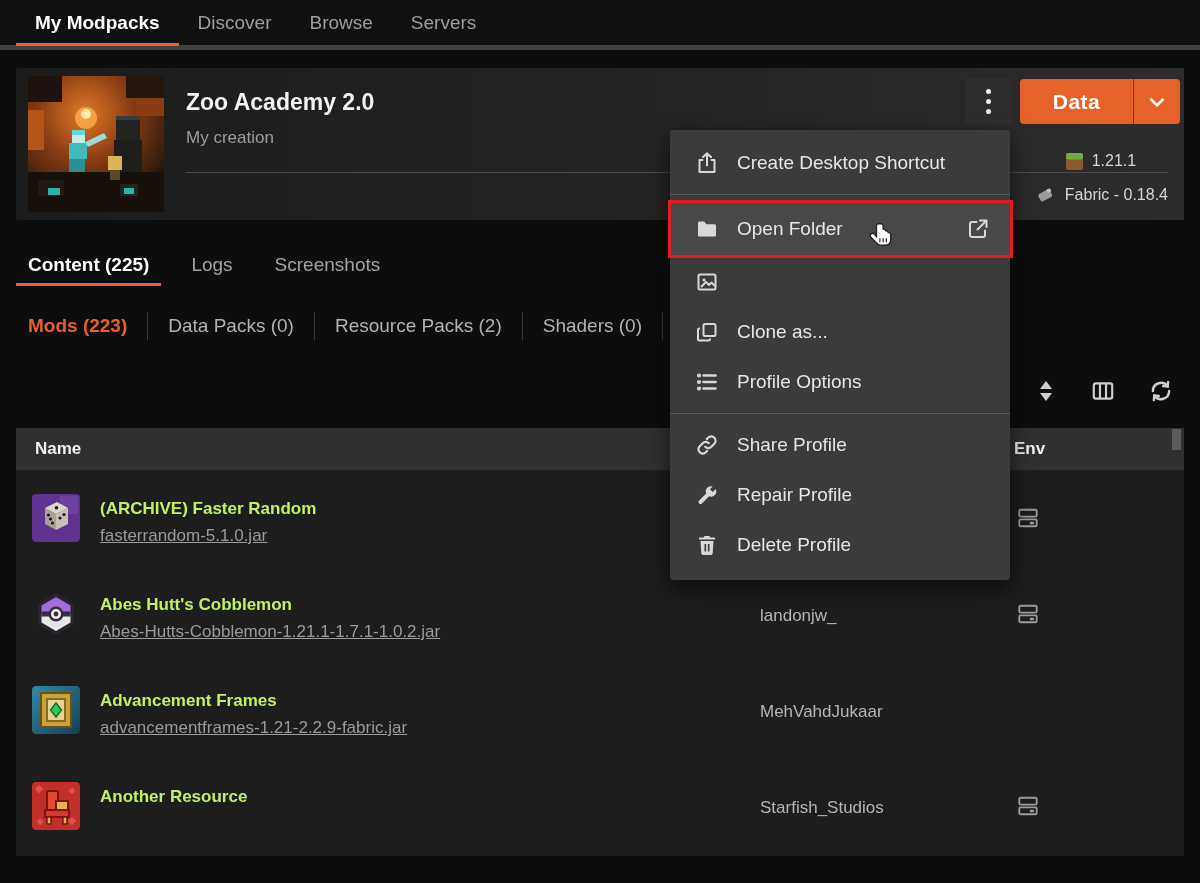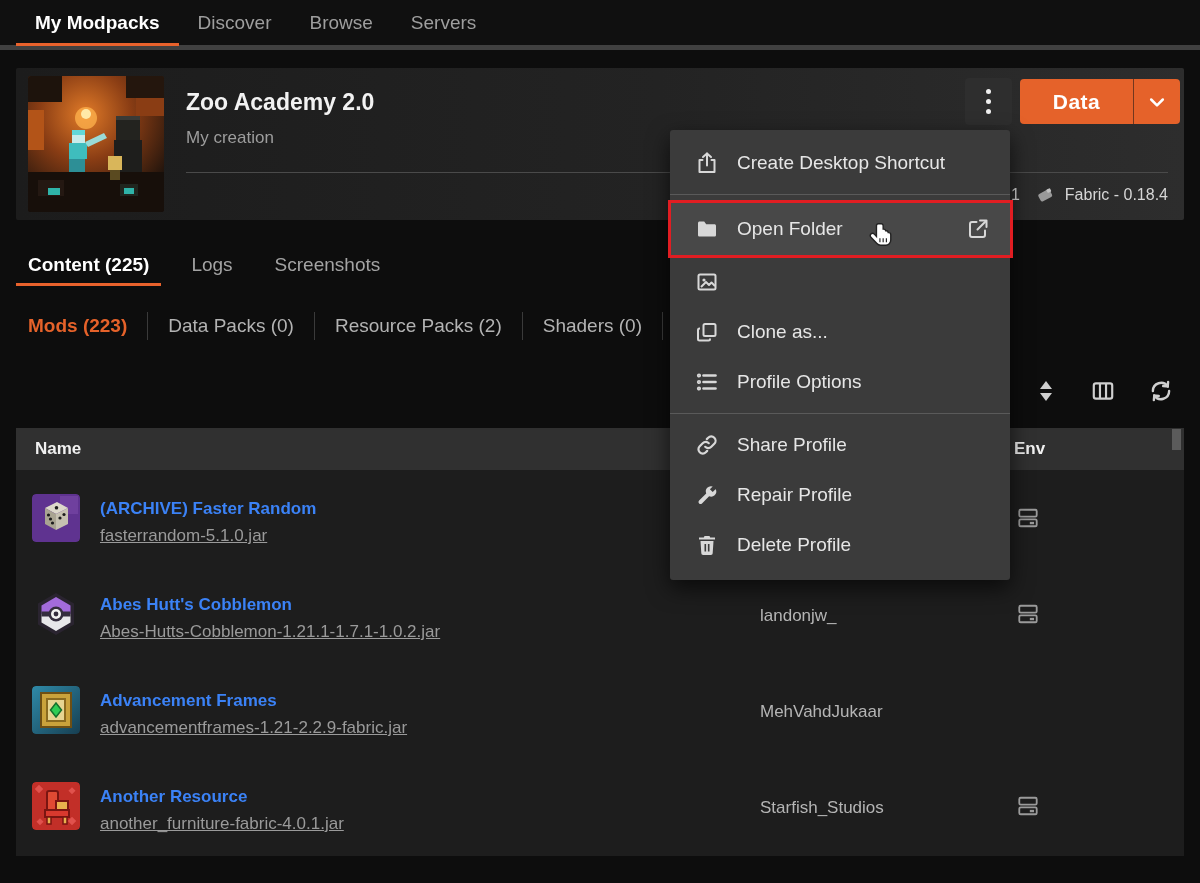--- a/index.html
+++ b/index.html
@@ -37,21 +37,21 @@
   }
   .pack-image {
     position:absolute; left:12px; top:8px; width:136px; height:136px;
     border-radius:3px; overflow:hidden; background:#1a120c;
   }
   .pack-title { position:absolute; left:170px; top:21px; font-size:23px; font-weight:bold; color:#f2f2f2; }
   .pack-subtitle { position:absolute; left:170px; top:60px; font-size:17px; color:#9d9d9d; }
   .pack-divider { position:absolute; left:170px; right:16px; top:104px; height:1px; background:#4a4a4a; }
   .pack-meta {
     position:absolute; right:16px; bottom:14px; display:flex; align-items:center; gap:14px;
-    font-size:16px; color:#d6d6d6;
+    font-size:16px; color:#d6d6d6;flex-direction:column;
   }
   .meta-item { display:flex; align-items:center; gap:9px; }
   .kebab-button {
     position:absolute; left:949px; top:10px; width:47px; height:47px;
     background:#2e2e2e; border-radius:4px; display:flex; align-items:center; justify-content:center;
     cursor:pointer;
   }
   .kebab-dots { display:flex; flex-direction:column; gap:5px; }
   .kebab-dots span { width:5px; height:5px; border-radius:50%; background:#f0f0f0; }
   .play-split {
@@ -88,21 +88,21 @@
   .table-header {
     position:relative; height:42px; background:#303030;
     display:flex; align-items:center; font-size:17px; font-weight:bold; color:#f0f0f0;
   }
   .col-name { padding-left:19px; }
   .col-env { position:absolute; left:998px; }
   .scroll-thumb { position:absolute; right:3px; top:1px; width:9px; height:21px; background:#5b5b5b; }
   .table-body { background:#1d1d1d; height:386px; }
   .mod-row { position:relative; height:96px; cursor:pointer; }
   .mod-icon { position:absolute; left:16px; top:24px; width:48px; height:48px; border-radius:4px; overflow:hidden; }
-  .mod-name { position:absolute; left:84px; top:29px; font-size:17px; font-weight:bold; color:#3b82f6; }
+  .mod-name { position:absolute; left:84px; top:29px; font-size:17px; font-weight:bold; color:#bef264; }
   .mod-file { position:absolute; left:84px; top:56px; font-size:17px; color:#9a9a9a;text-decoration:underline; }
   .mod-author { position:absolute; left:744px; top:40px; font-size:17px; color:#b5b5b5; }
   .env-icon { position:absolute; left:1001px; top:37px; color:#9a9a9a; }
 
   
   .context-menu {
     position:absolute; left:670px; top:130px; width:340px;
     background:#3b3b3b; border-radius:3px; box-shadow:0 8px 22px rgba(0,0,0,.65);
     padding:8px 0 10px 0; z-index:50;
   }
@@ -343,21 +343,20 @@
           <rect x="6" y="37" width="5" height="5" fill="#e0524d" transform="rotate(45 8 39)"></rect>
           <rect x="37" y="36" width="6" height="6" fill="#e0524d" transform="rotate(45 40 39)"></rect>
           <rect x="15" y="9" width="11" height="24" rx="2" fill="#e04a33" stroke="#7a1511" stroke-width="2"></rect>
           <rect x="24" y="19" width="12" height="10" fill="#e8b14d" stroke="#7a1511" stroke-width="2"></rect>
           <rect x="13" y="28" width="24" height="7" fill="#d8392e" stroke="#7a1511" stroke-width="2"></rect>
           <rect x="15" y="35" width="4" height="7" fill="#e8b14d" stroke="#7a1511" stroke-width="1.5"></rect>
           <rect x="31" y="35" width="4" height="7" fill="#e8b14d" stroke="#7a1511" stroke-width="1.5"></rect>
         </svg>
       </div>
       <div class="mod-name">Another Resource</div>
-      <div class="mod-file">another_furniture-fabric-4.0.1.jar</div>
       <div class="mod-author">Starfish_Studios</div>
       <svg class="env-icon" width="22" height="22" viewBox="0 0 24 24" fill="none" stroke="currentColor" stroke-width="2">
         <rect x="2.5" y="3" width="19" height="7.5" rx="1.5"></rect>
         <rect x="2.5" y="13.5" width="19" height="7.5" rx="1.5"></rect>
         <rect x="14" y="16.2" width="4.6" height="2.6" fill="currentColor" stroke="none"></rect>
       </svg>
     </div>
 
   </div>
 </div>

